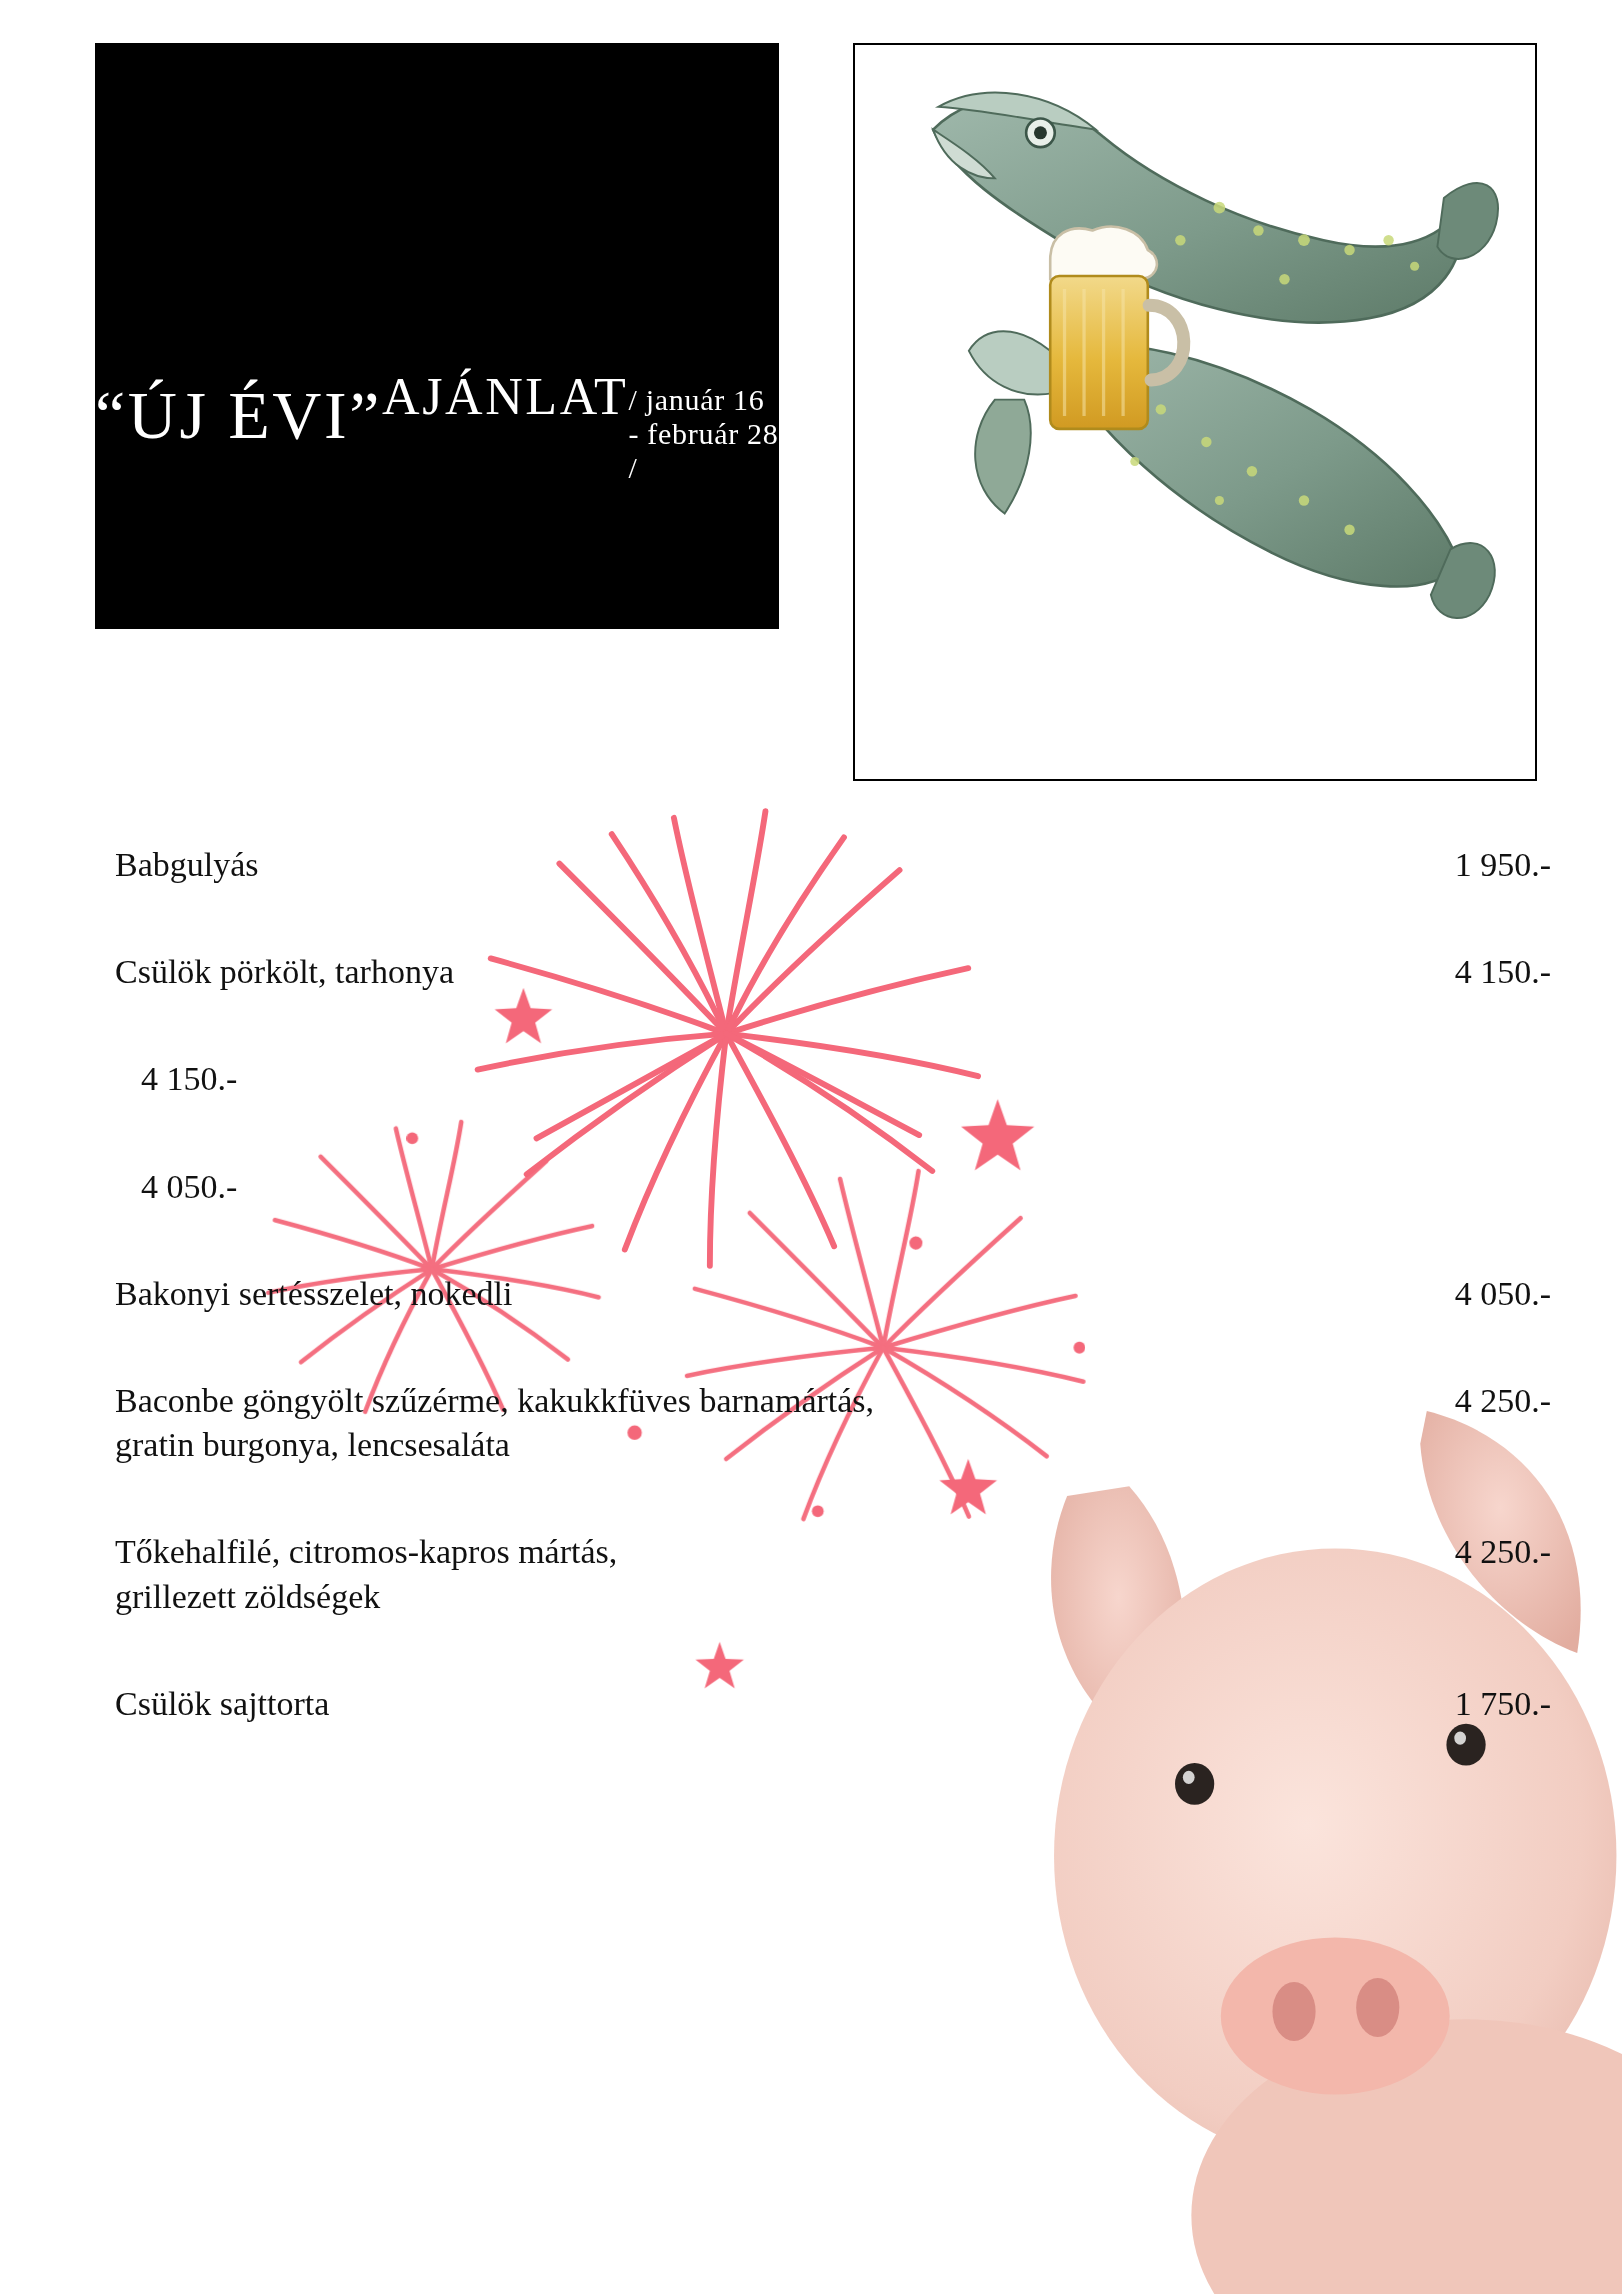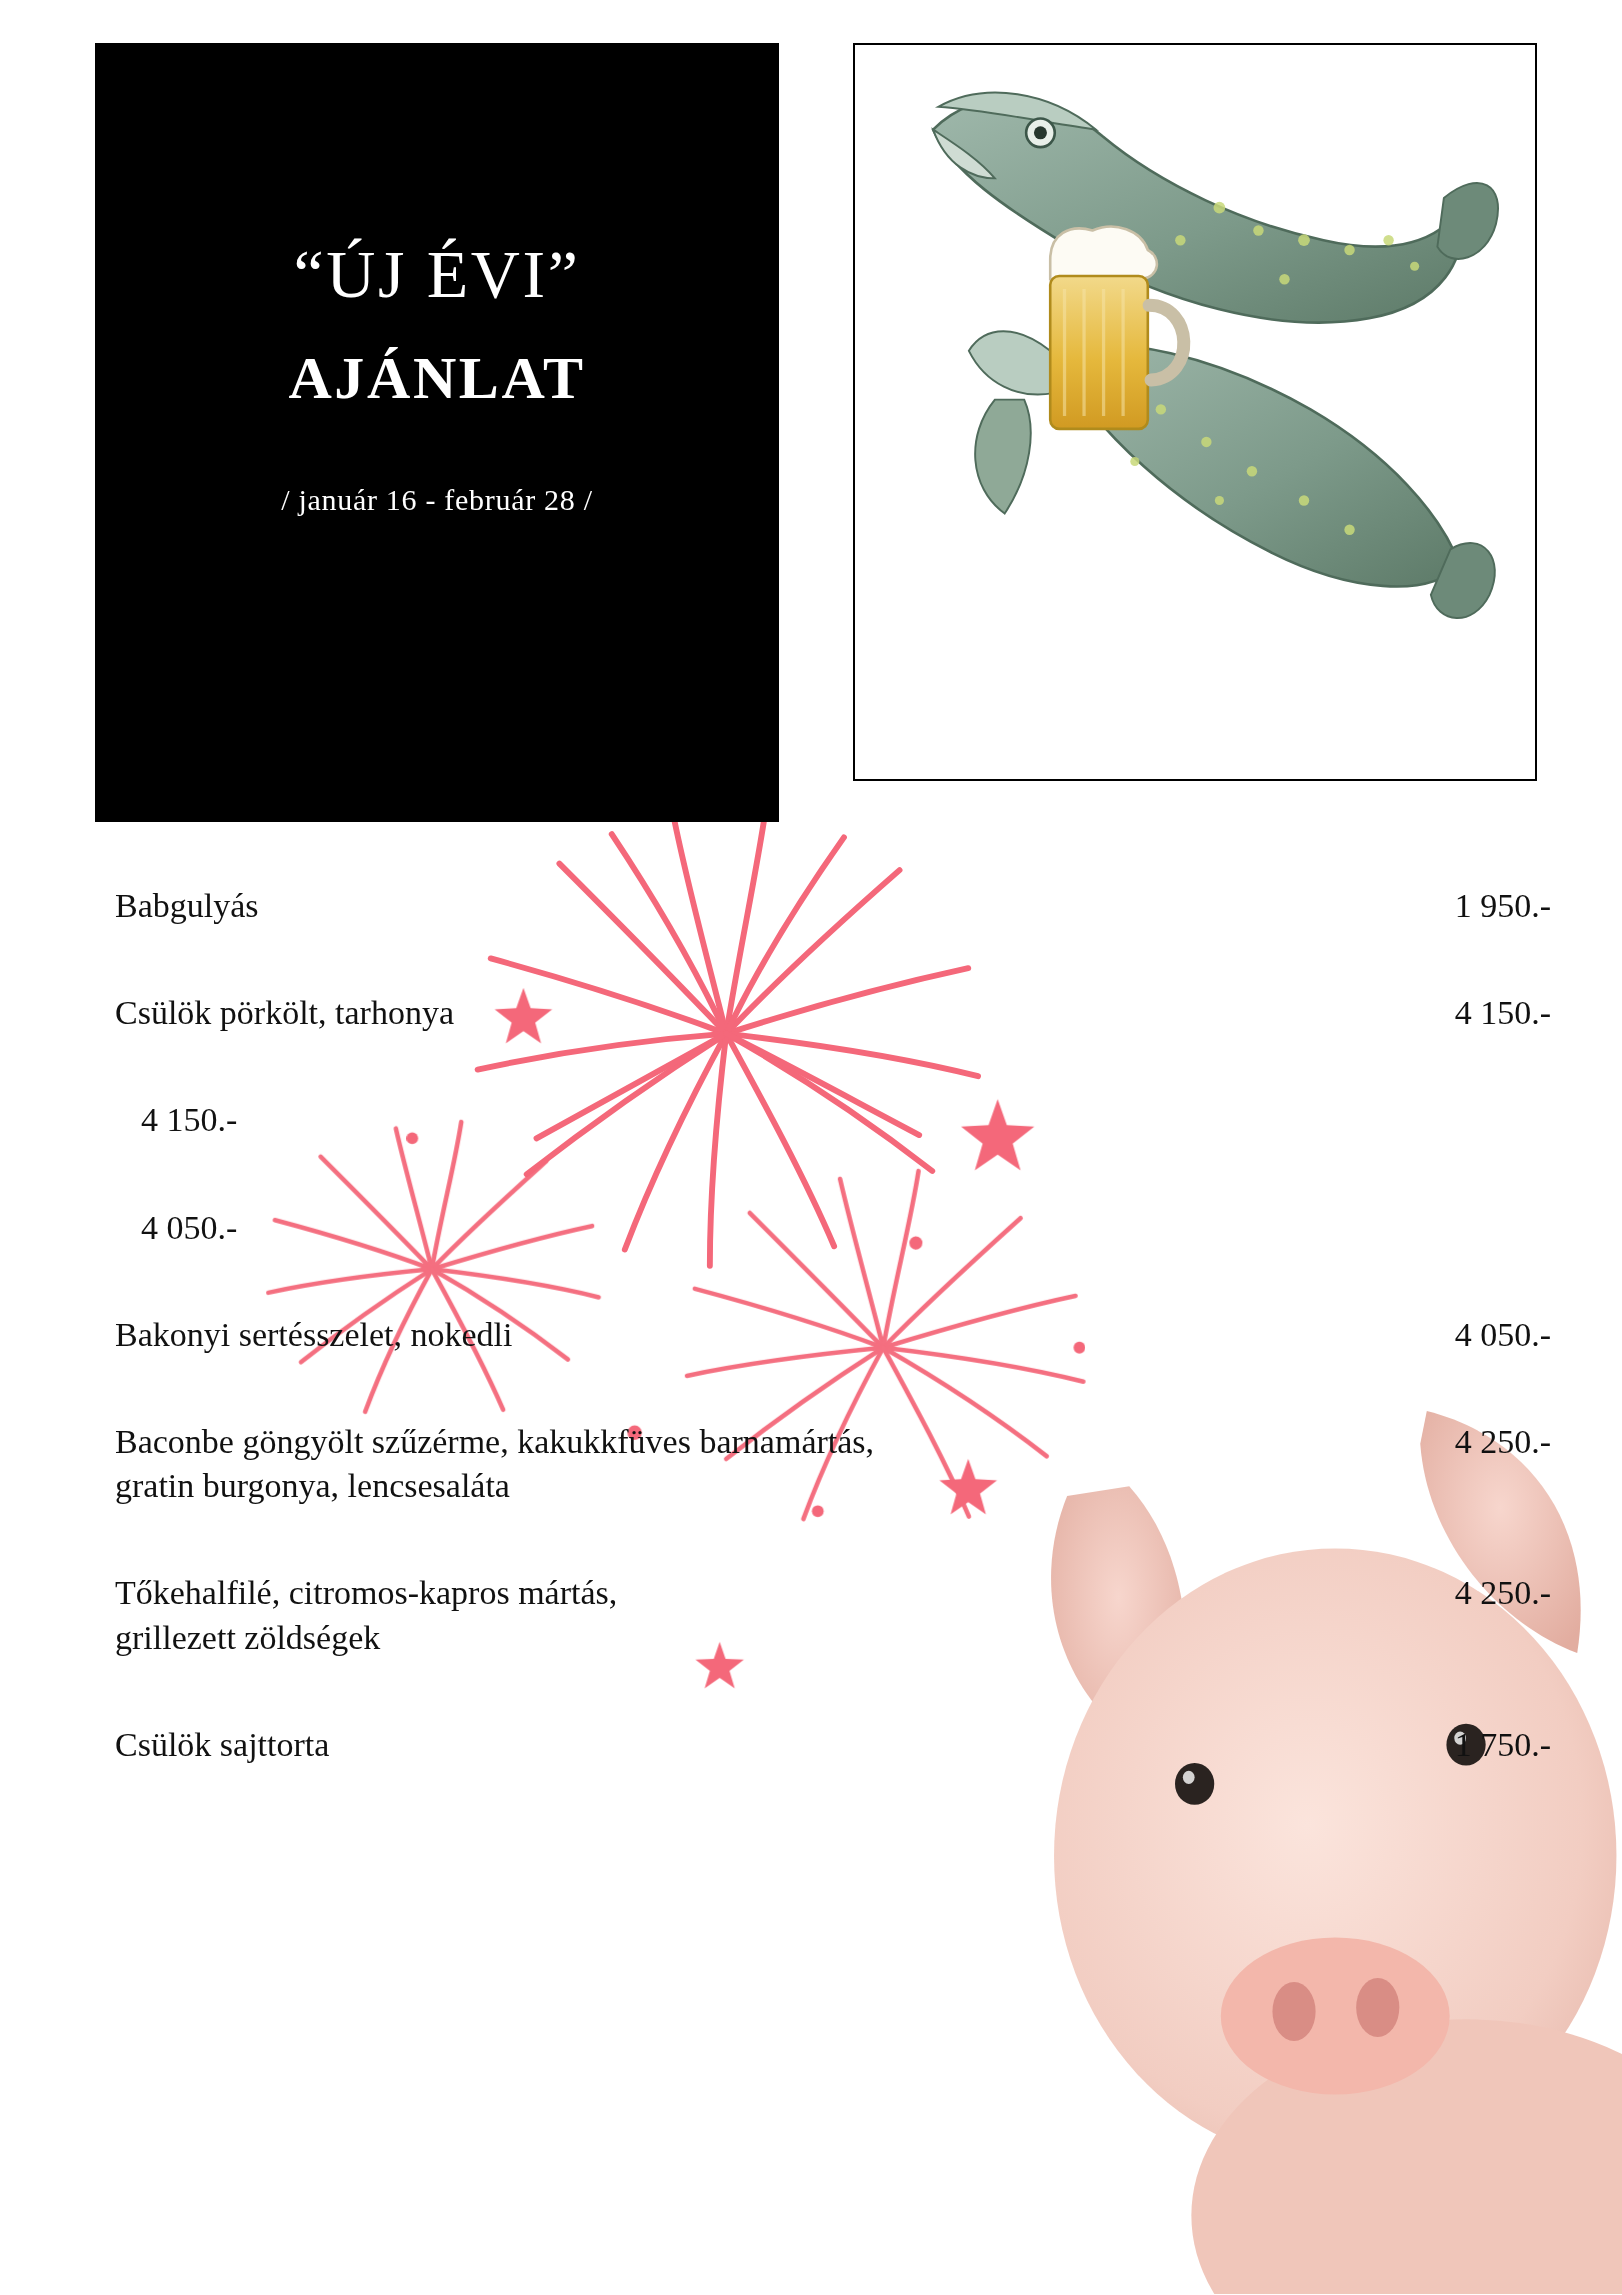--- a/index.html
+++ b/index.html
@@ -40,44 +40,43 @@
   .header {
     position: relative;
     z-index: 2;
     display: flex;
     align-items: flex-start;
     padding: 43px 39px 0 95px;
     box-sizing: border-box;
   }
   .title-card {
     width: 684px;
-    height: 779px;
+    height: 586px;
     background: #000000;
     color: #ffffff;
     display: flex;
-    flex-direction: column;
+    flex-direction: row;
     align-items: center;
     justify-content: flex-start;
     box-sizing: border-box;
     padding-top: 196px;
   }
   .title-card .line1 {
     font-size: 68px;
     letter-spacing: 2.6px;
     line-height: 1.05;
     margin-bottom: 37px;
     white-space: nowrap;
   }
   .title-card .line2 {
-    font-size: 60px;
+    font-size: 52px;
     letter-spacing: 2.6px;
     line-height: 1.05;
     margin-bottom: 73px;
     white-space: nowrap;
-    font-weight: bold;
   }
   .title-card .dates {
     font-size: 30px;
     letter-spacing: 0.7px;
   }
 
   .photo-frame {
     margin-left: 74px;
     width: 684px;
     height: 738px;

